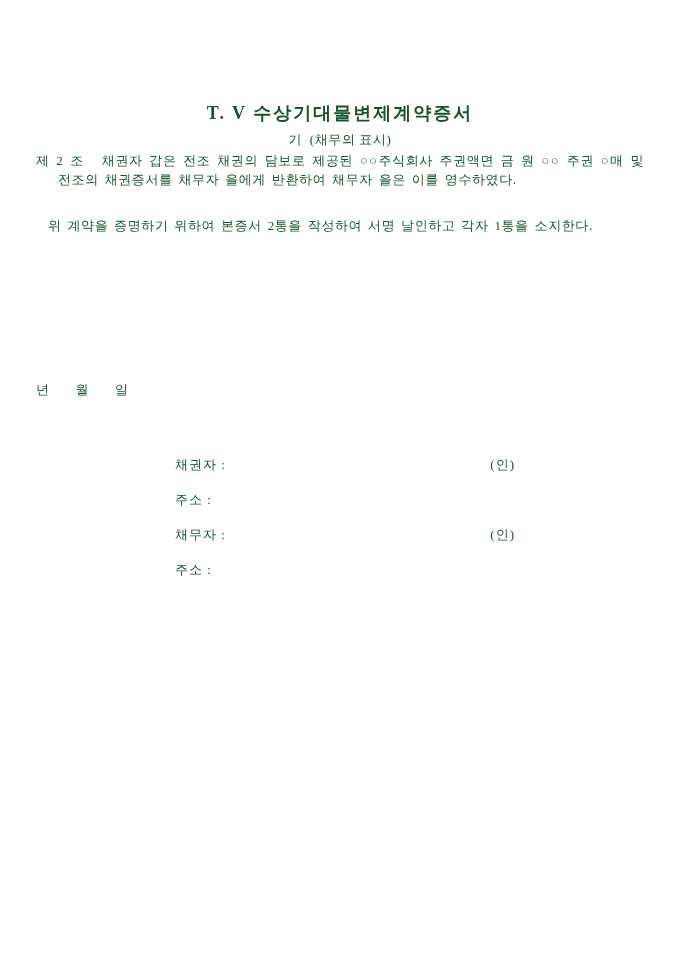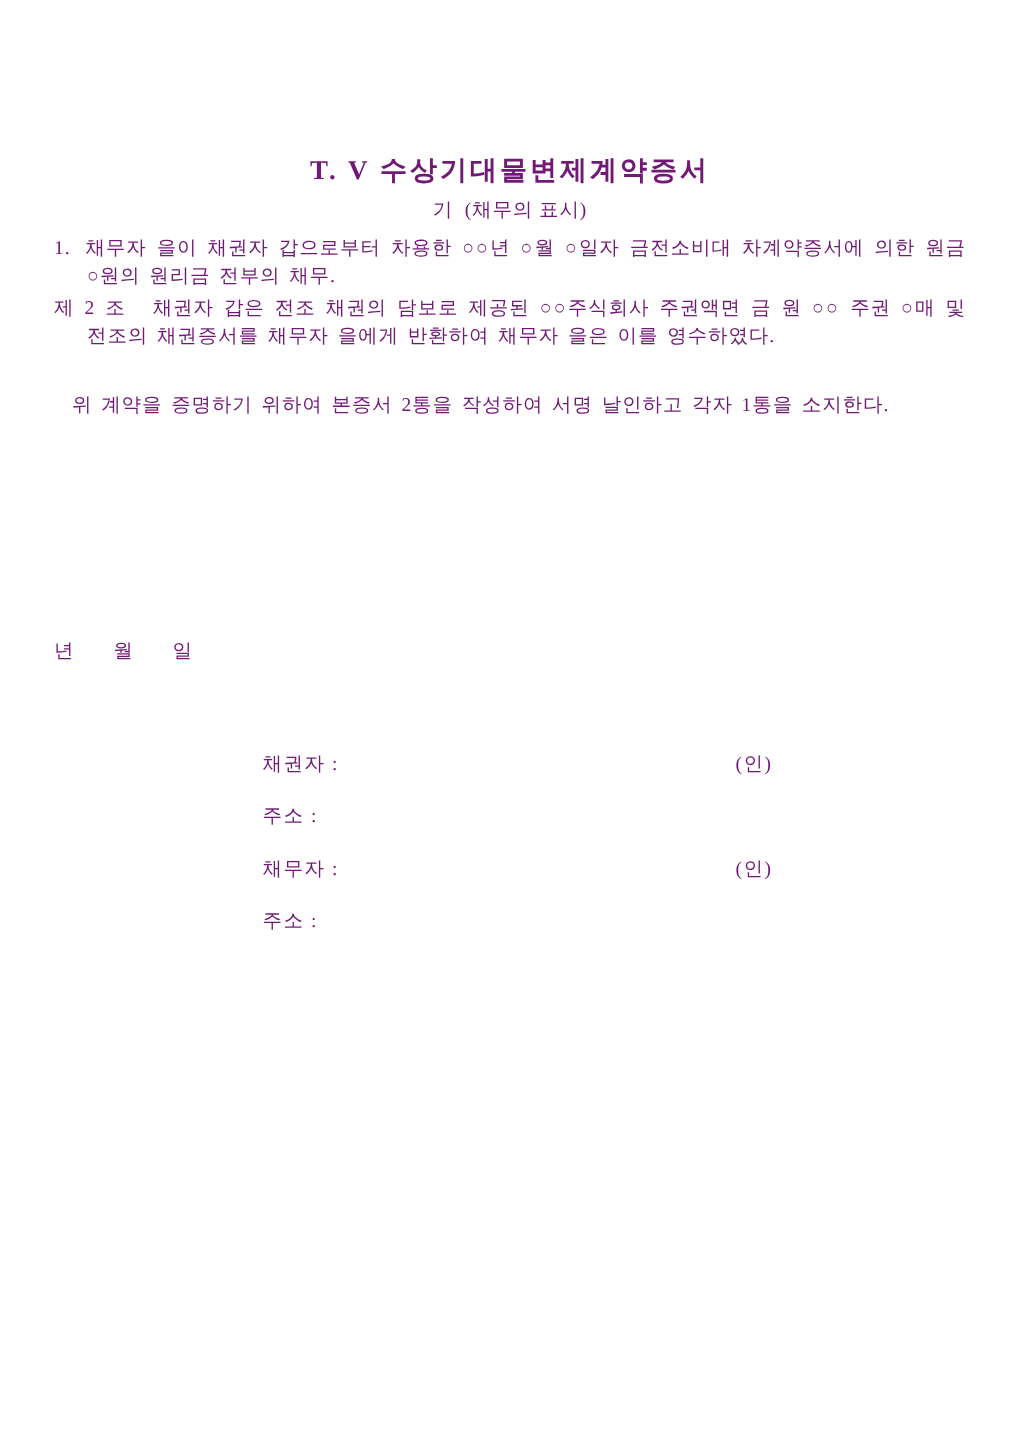--- a/index.html
+++ b/index.html
@@ -7,21 +7,21 @@
     padding: 0;
     background: #ffffff;
   }
   .page {
     position: relative;
     width: 680px;
     height: 962px;
     box-sizing: border-box;
     margin: 0 auto;
     background: #ffffff;
-    color: #701a75;
+    color: #14532d;
     font-family: "Liberation Serif", "DejaVu Serif", serif;
     padding: 100px 36px 0 36px;
     overflow: hidden;
   }
   .doc-title {
     margin: 0;
     text-align: center;
     font-size: 18px;
     line-height: 26px;
     font-weight: bold;
@@ -92,23 +92,20 @@
 <body>
 
 <div class="page">
 
   <h1 class="doc-title">T. V 수상기대물변제계약증서</h1>
 
 
 
   <div class="gi-heading">기  (채무의 표시)</div>
 
-  <p class="para debt-item">
-    <span>1.</span><span class="num-gap"></span><span>채무자 을이 채권자 갑으로부터 차용한 ○○년 ○월 ○일자 금전소비대 차계약증서에 의한 원금 ○원의 원리금 전부의 채무.</span>
-  </p>
 
   <p class="para article article-2">
     <span>제 2 조</span><span class="art-gap"></span><span>채권자 갑은 전조 채권의 담보로 제공된 ○○주식회사 주권액면 금 원 ○○ 주권 ○매 및 전조의 채권증서를 채무자 을에게 반환하여 채무자 을은 이를 영수하였다.</span>
   </p>
 
   <p class="para closing">위 계약을 증명하기 위하여 본증서 2통을 작성하여 서명 날인하고 각자 1통을 소지한다.</p>
 
   <div class="date-line">년      월      일</div>
 
   <div class="sig-block">

